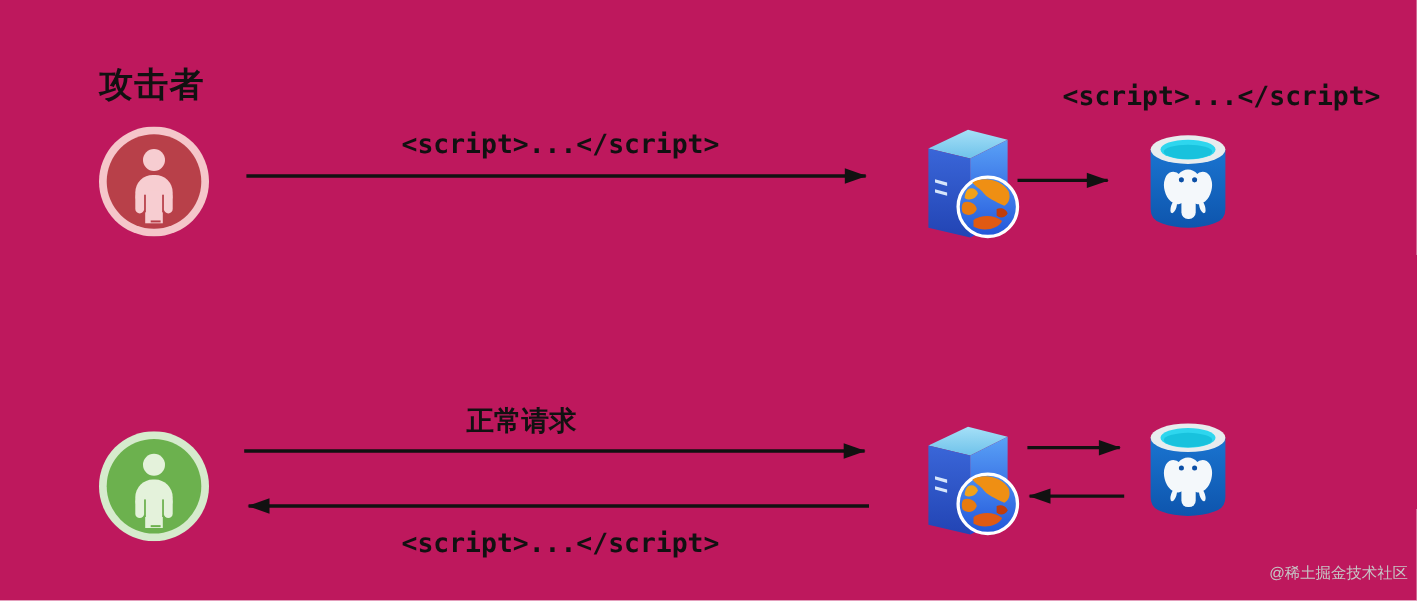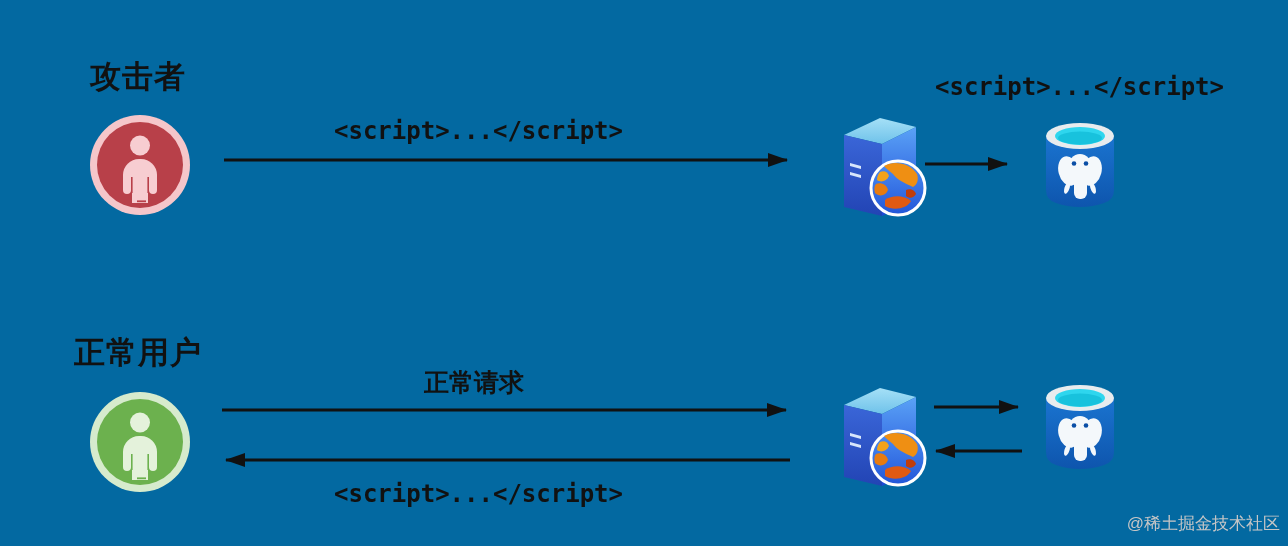--- a/index.html
+++ b/index.html
@@ -1,28 +1,28 @@
 <!DOCTYPE html>
 <html><head>
 <meta charset="utf-8">
 <title>Stored XSS Flow Diagram</title>
 <style>
   html,body{margin:0;padding:0;background:#ffffff;}
   .stage{
-    position:relative;width:1288px;height:546px;background:#0369a1;overflow:hidden;
+    position:relative;width:1288px;height:546px;background:#be185d;overflow:hidden;
     font-family:"Liberation Sans","DejaVu Sans",sans-serif;
   }
   .abs{position:absolute;}
   .actor-label{font-size:31px;font-weight:700;color:#111111;letter-spacing:1px;white-space:nowrap;}
   .mono-label{
     font-family:"DejaVu Sans Mono","Liberation Mono",monospace;
-    font-size:24px;font-weight:700;color:#111111;text-align:left;white-space:nowrap;
+    font-size:24px;font-weight:700;color:#111111;text-align:right;white-space:nowrap;
   }
   .req-label{font-size:25px;font-weight:600;color:#111111;text-align:center;white-space:nowrap;}
-  .watermark{font-size:17px;color:#c6c6c6;white-space:nowrap;text-align:center;}
+  .watermark{font-size:14px;color:#c6c6c6;white-space:nowrap;text-align:center;}
   svg.icon{position:absolute;display:block;}
   .arrow-layer{position:absolute;left:0;top:0;pointer-events:none;}
   .defs-holder{position:absolute;width:0;height:0;overflow:hidden;}
 </style>
 </head>
 <body>
 
 <div class="stage">
 
   <svg class="defs-holder" aria-hidden="true">
@@ -123,21 +123,20 @@
   <svg class="icon" style="left:836px;top:108px;" width="92" height="110">
     <use href="#sym-server"></use>
   </svg>
 
   <div class="abs mono-label" style="left:935px;top:73px;width:320px;">&lt;script&gt;...&lt;/script&gt;</div>
 
   <svg class="icon" style="left:1040px;top:116px;" width="80" height="100">
     <use href="#sym-db"></use>
   </svg>
 
-  <div class="abs actor-label" style="left:74px;top:332px;">正常用户</div>
 
   <svg class="icon" style="left:90px;top:392px;--ring:#d6ebcd;--main:#6cb14e;--fig:#e4f2db;" width="100" height="100">
     <use href="#sym-person"></use>
   </svg>
 
   <div class="abs req-label" style="left:374px;top:366px;width:200px;">正常请求</div>
 
   <div class="abs mono-label" style="left:334px;top:480px;width:320px;">&lt;script&gt;...&lt;/script&gt;</div>
 
   <svg class="icon" style="left:836px;top:378px;" width="92" height="110">

